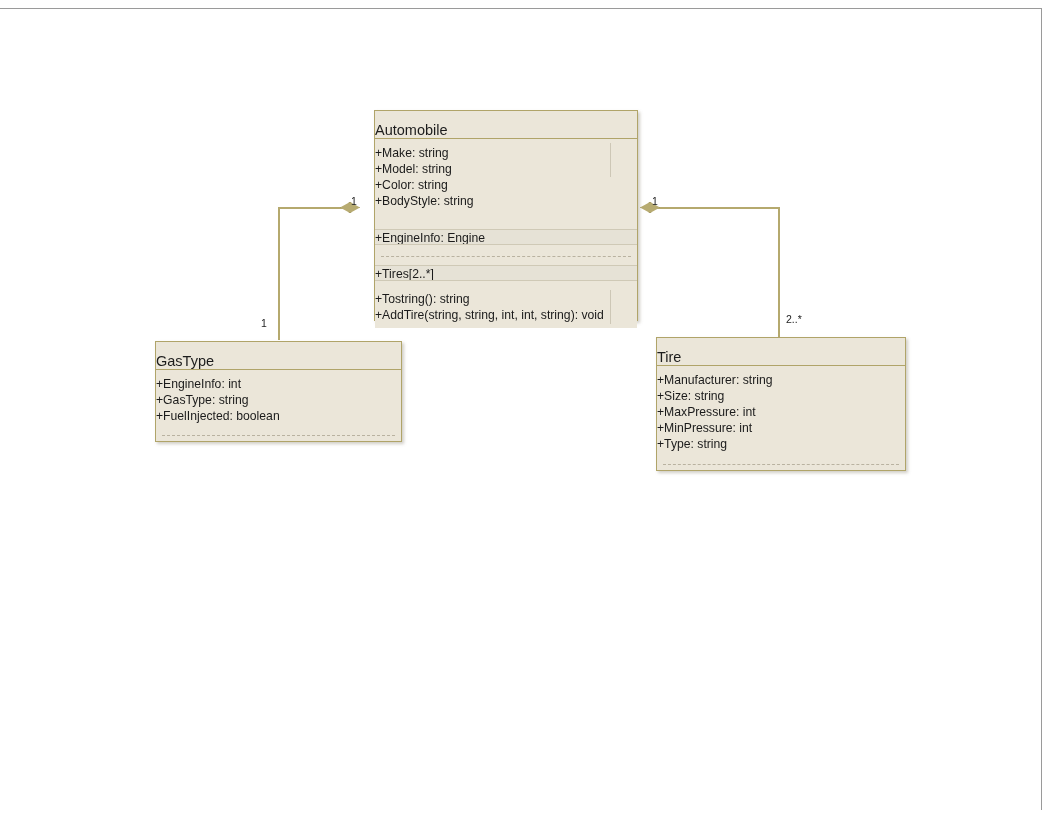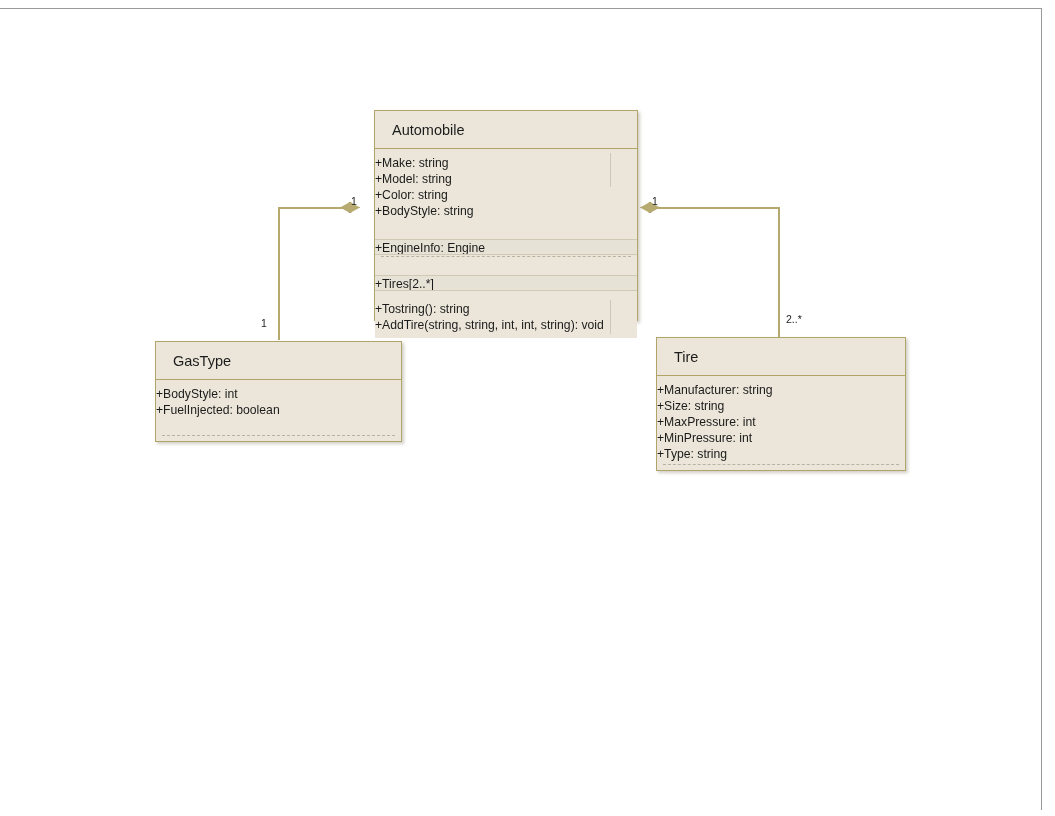--- a/index.html
+++ b/index.html
@@ -30,23 +30,23 @@
   
   .uml-class {
     position: absolute;
     box-sizing: border-box;
     background: #ebe6d9;
     border: 1px solid #b0a469;
     box-shadow: 2px 2px 3px rgba(120,115,95,0.35);
   }
   .uml-title {
     box-sizing: border-box;
-    height: 38px;
+    height: 28px;
     line-height: 38px;
-    padding: 0 0 0 17px;
+    padding: 0 0 0 0;
     font-size: 14.5px;
     color: #1c1c1c;
     border-bottom: 1px solid #b0a469;
     background: #ebe6d9;
     white-space: nowrap;
     overflow: hidden;
   }
   .uml-compartment {
     box-sizing: border-box;
     padding: 5px 0 5px 0;
@@ -149,21 +149,22 @@
       <div class="tick" style="right:26px; top:4px; height:34px;"></div>
       <div class="uml-row">+Tostring(): string</div>
       <div class="uml-row">+AddTire(string, string, int, int, string): void</div>
     </div>
   </div>
 
   <div class="uml-class" style="left:155px; top:341px; width:247px; height:101px;">
     <div class="uml-title">GasType</div>
 
     <div class="uml-compartment attrs">
-      <div class="uml-row">+BodyStyle: int</div>
+      <div class="uml-row">+EngineInfo: int</div>
+      <div class="uml-row">+GasType: string</div>
       <div class="uml-row">+FuelInjected: boolean</div>
     </div>
 
     <div class="sep-dashed" style="top:93px;"></div>
   </div>
 
   <div class="uml-class" style="left:656px; top:337px; width:250px; height:134px;">
     <div class="uml-title">Tire</div>
 
     <div class="uml-compartment attrs">

